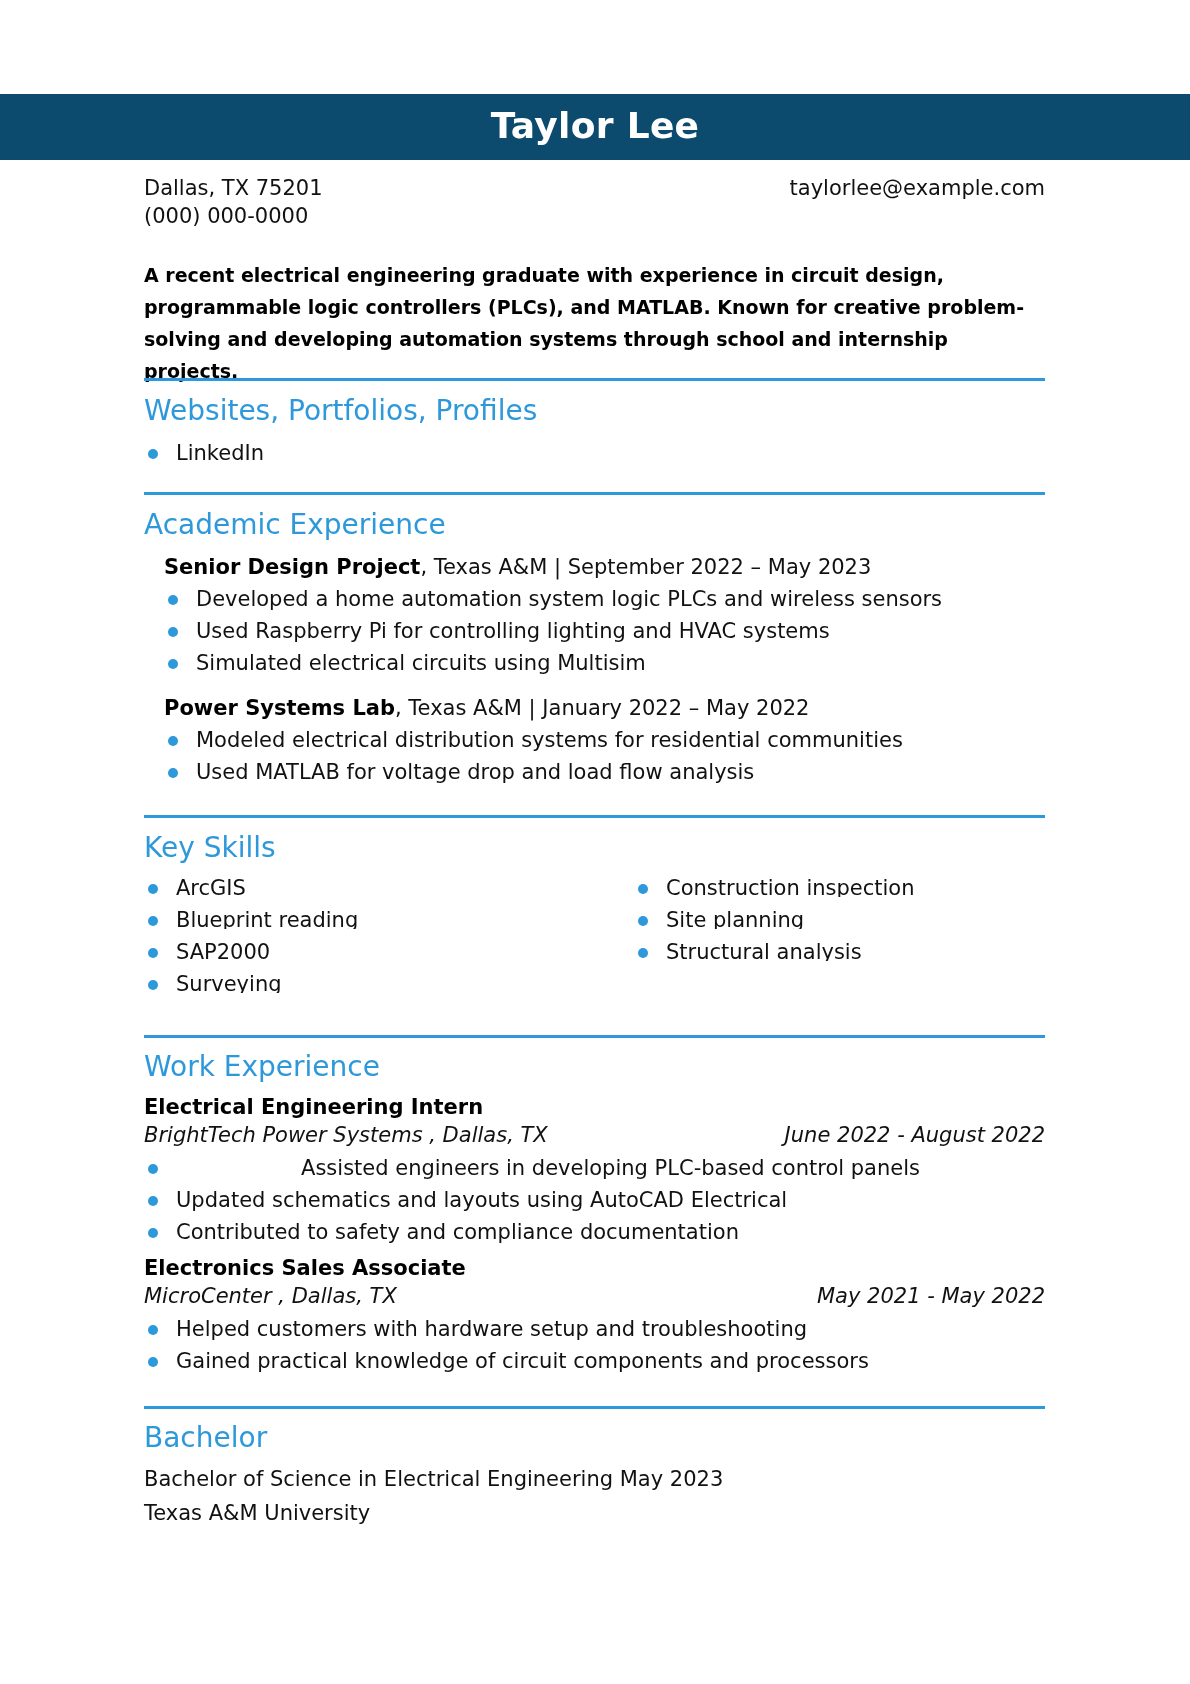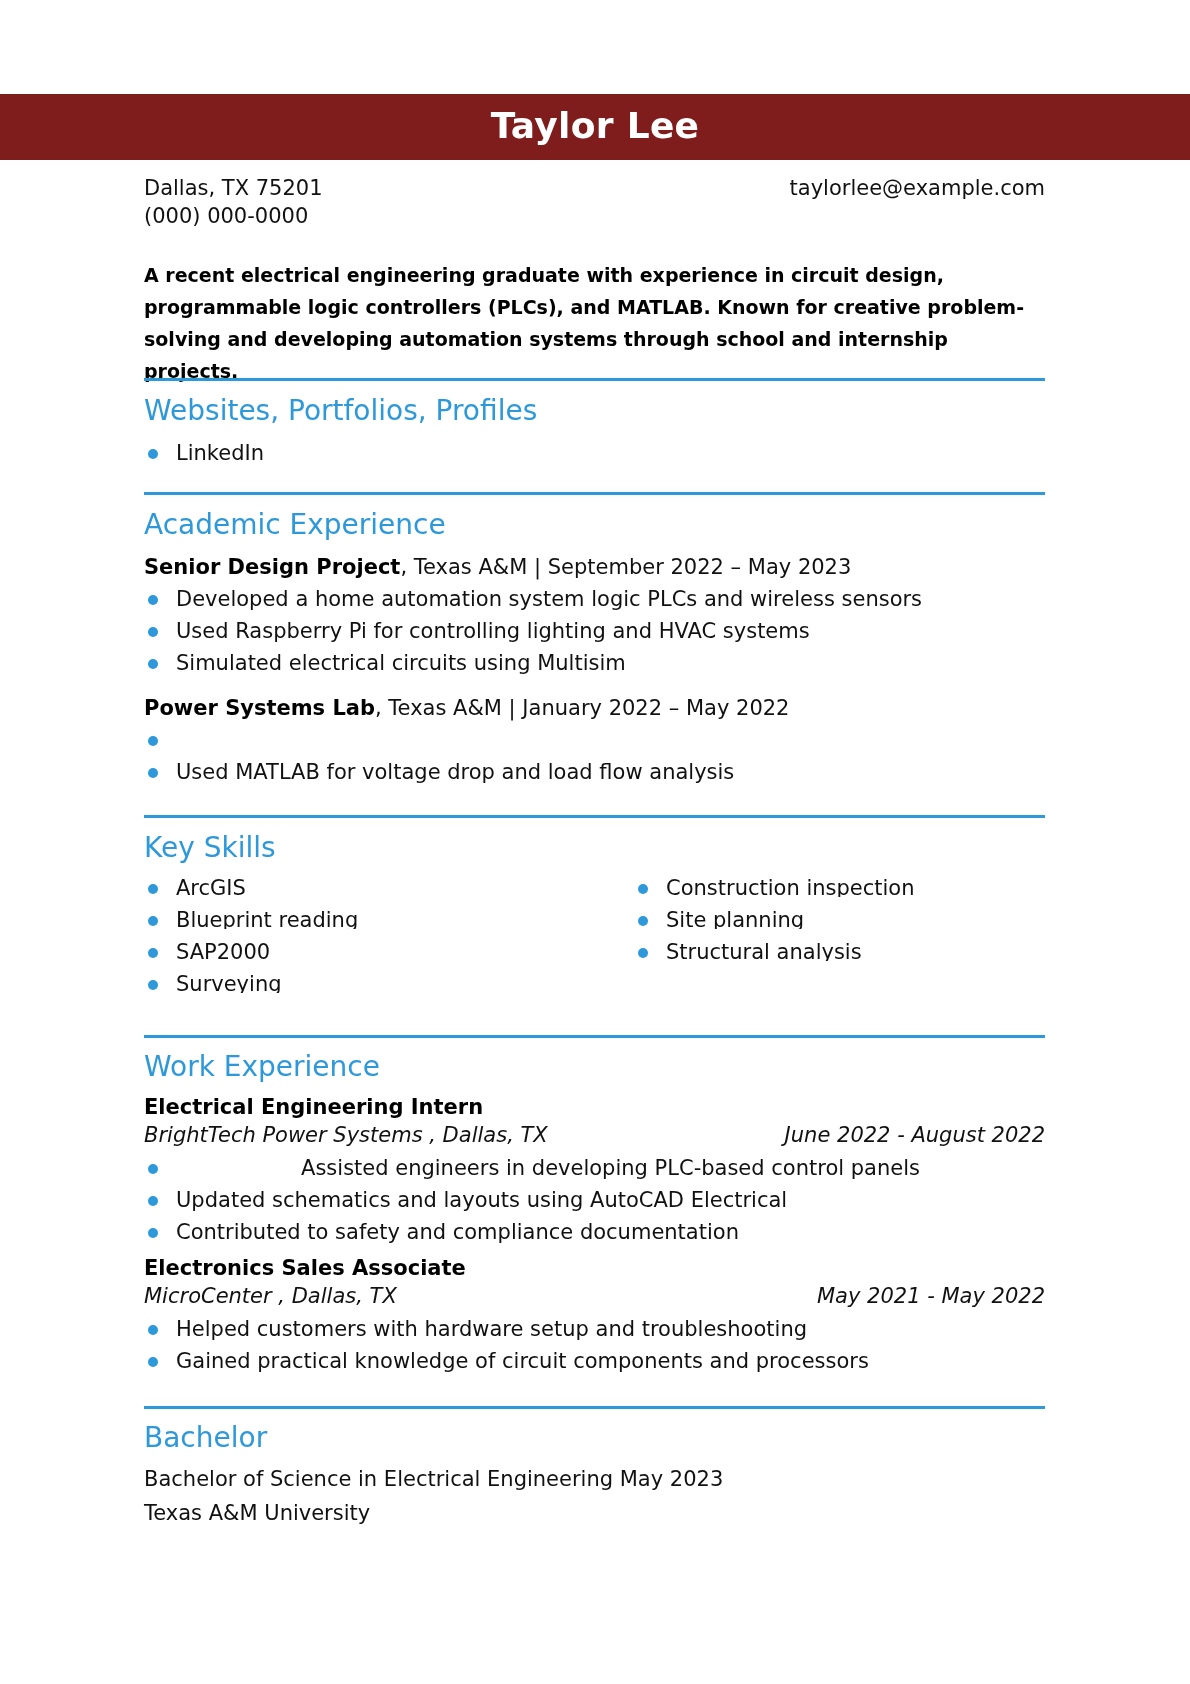--- a/index.html
+++ b/index.html
@@ -14,21 +14,21 @@
       font-family: "DejaVu Sans", "Liberation Sans", sans-serif;
       color: #111111;
       overflow: hidden;
     }
     .header-band {
       position: absolute;
       left: 0;
       top: 94px;
       width: 1190px;
       height: 66px;
-      background: #7f1d1d;
+      background: #0c4a6e;
       display: flex;
       align-items: center;
       justify-content: center;
     }
     .name {
       color: #ffffff;
       font-weight: bold;
       font-size: 36px;
       letter-spacing: 0.3px;
       line-height: 1;
@@ -171,41 +171,42 @@
   <div class="section-title" style="top:394px;">Websites, Portfolios, Profiles</div>
   <div class="block" style="top:437px;">
     <div class="bullet-row">
       <span class="dot"></span>
       <span>LinkedIn</span>
     </div>
   </div>
 
   <div class="divider" style="top:492px;"></div>
   <div class="section-title" style="top:508px;">Academic Experience</div>
-  <div class="block" style="top:551px;">
+  <div class="block" style="top:551px;margin-left:20px;">
     <div class="entry-head">
       <b>Senior Design Project</b><span>, Texas A&amp;M | September 2022 – May 2023</span>
     </div>
     <div class="bullet-row">
       <span class="dot"></span>
       <span>Developed a home automation system logic PLCs and wireless sensors</span>
     </div>
     <div class="bullet-row">
       <span class="dot"></span>
       <span>Used Raspberry Pi for controlling lighting and HVAC systems</span>
     </div>
     <div class="bullet-row">
       <span class="dot"></span>
       <span>Simulated electrical circuits using Multisim</span>
     </div>
     <div class="entry-head" style="margin-top:13px;">
       <b>Power Systems Lab</b><span>, Texas A&amp;M | January 2022 – May 2022</span>
     </div>
     <div class="bullet-row">
       <span class="dot"></span>
+      <span>Modeled electrical distribution systems for residential communities</span>
     </div>
     <div class="bullet-row">
       <span class="dot"></span>
       <span>Used MATLAB for voltage drop and load flow analysis</span>
     </div>
   </div>
 
   <div class="divider" style="top:815px;"></div>
   <div class="section-title" style="top:831px;">Key Skills</div>
   <div class="skills" style="top:872px;">

